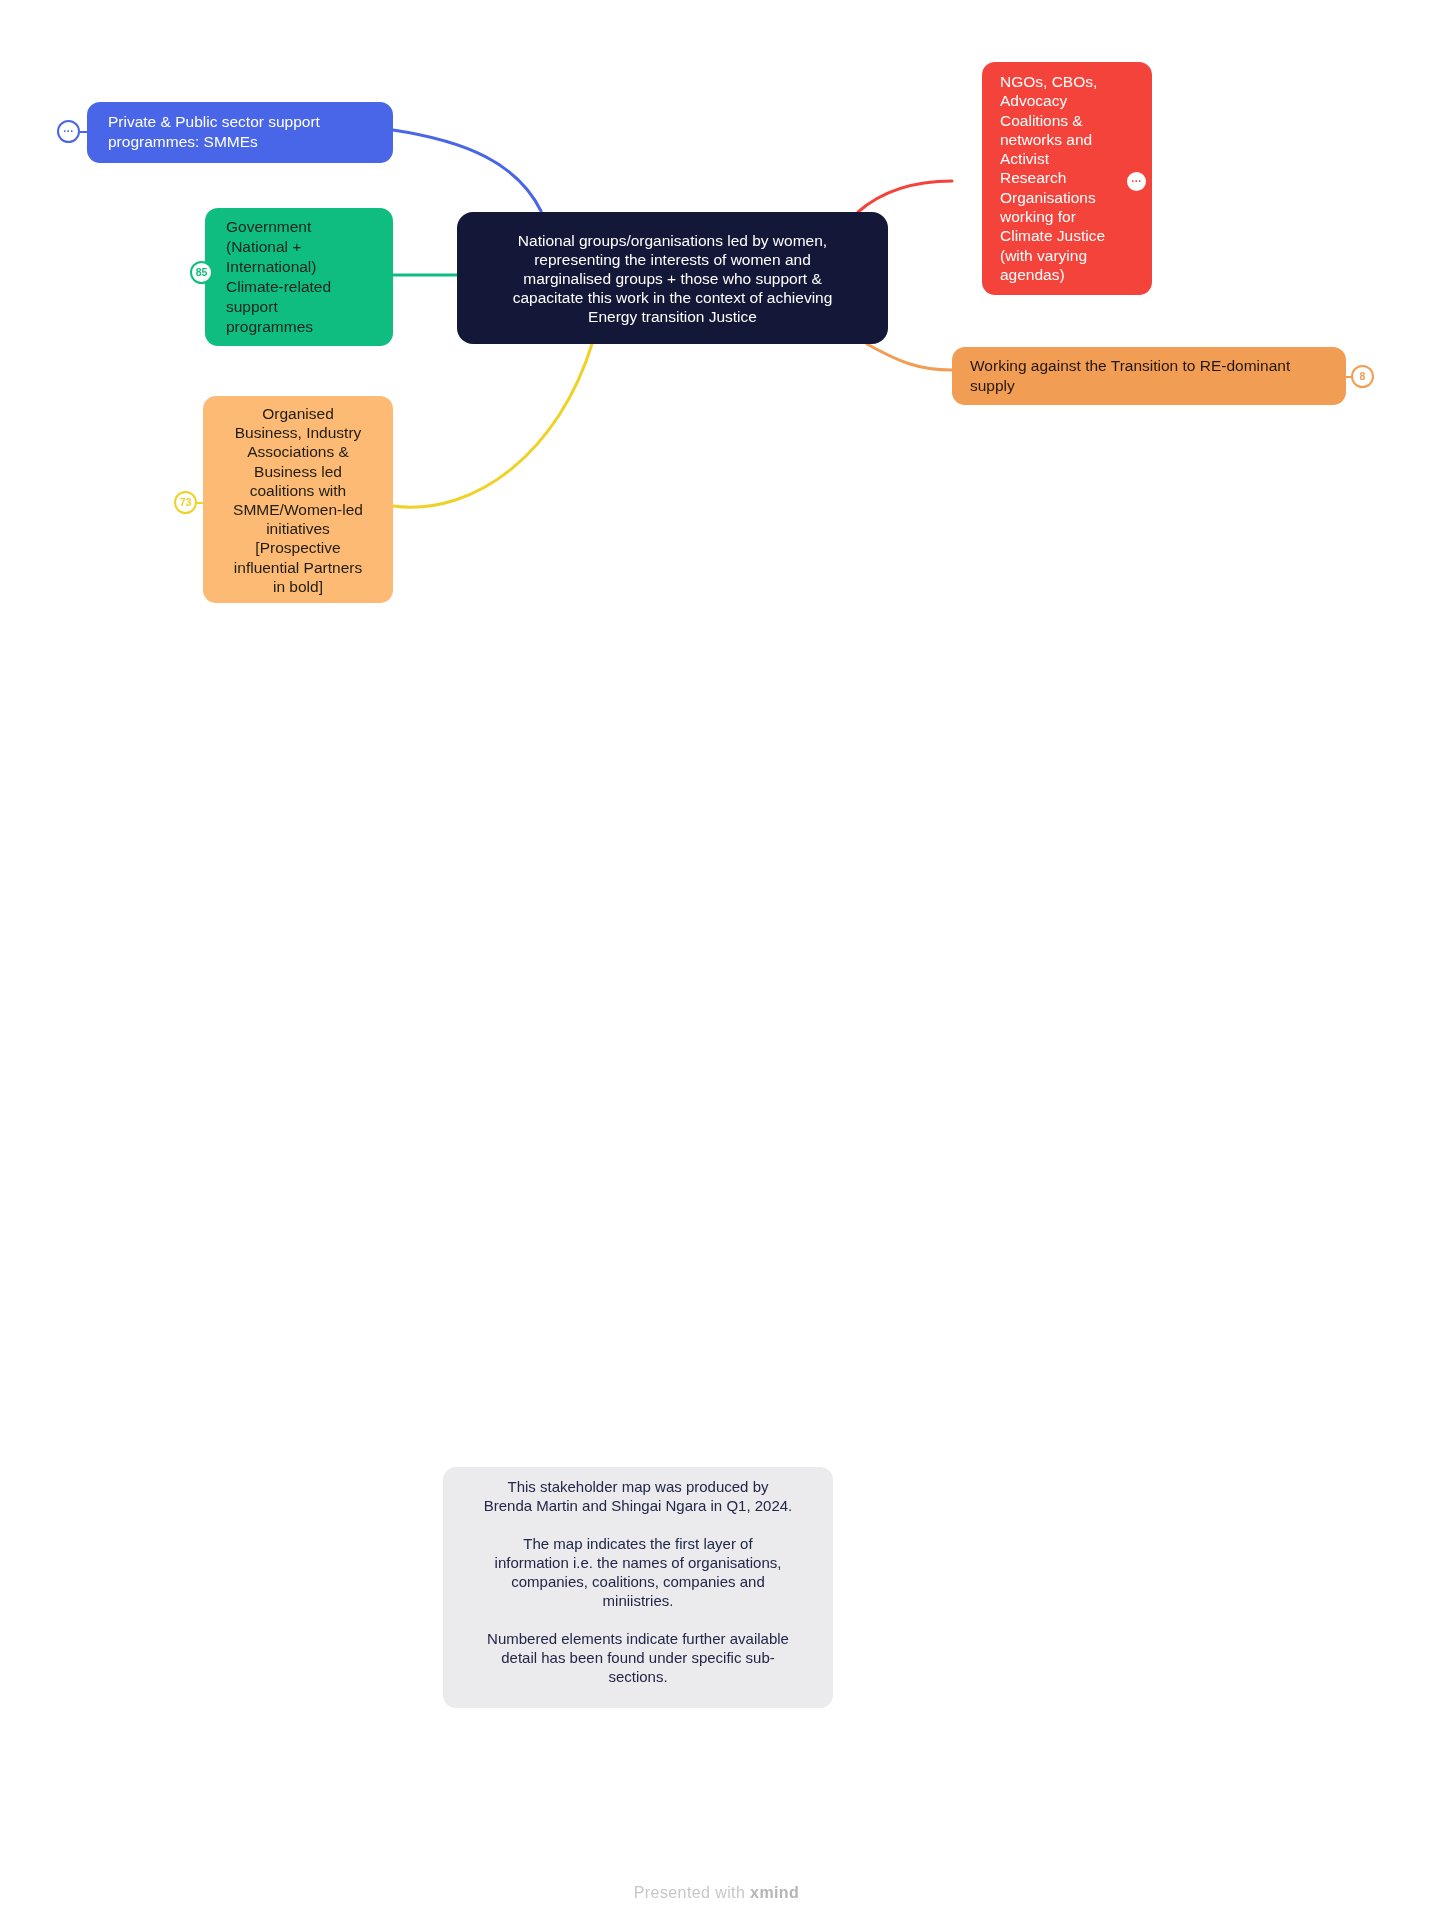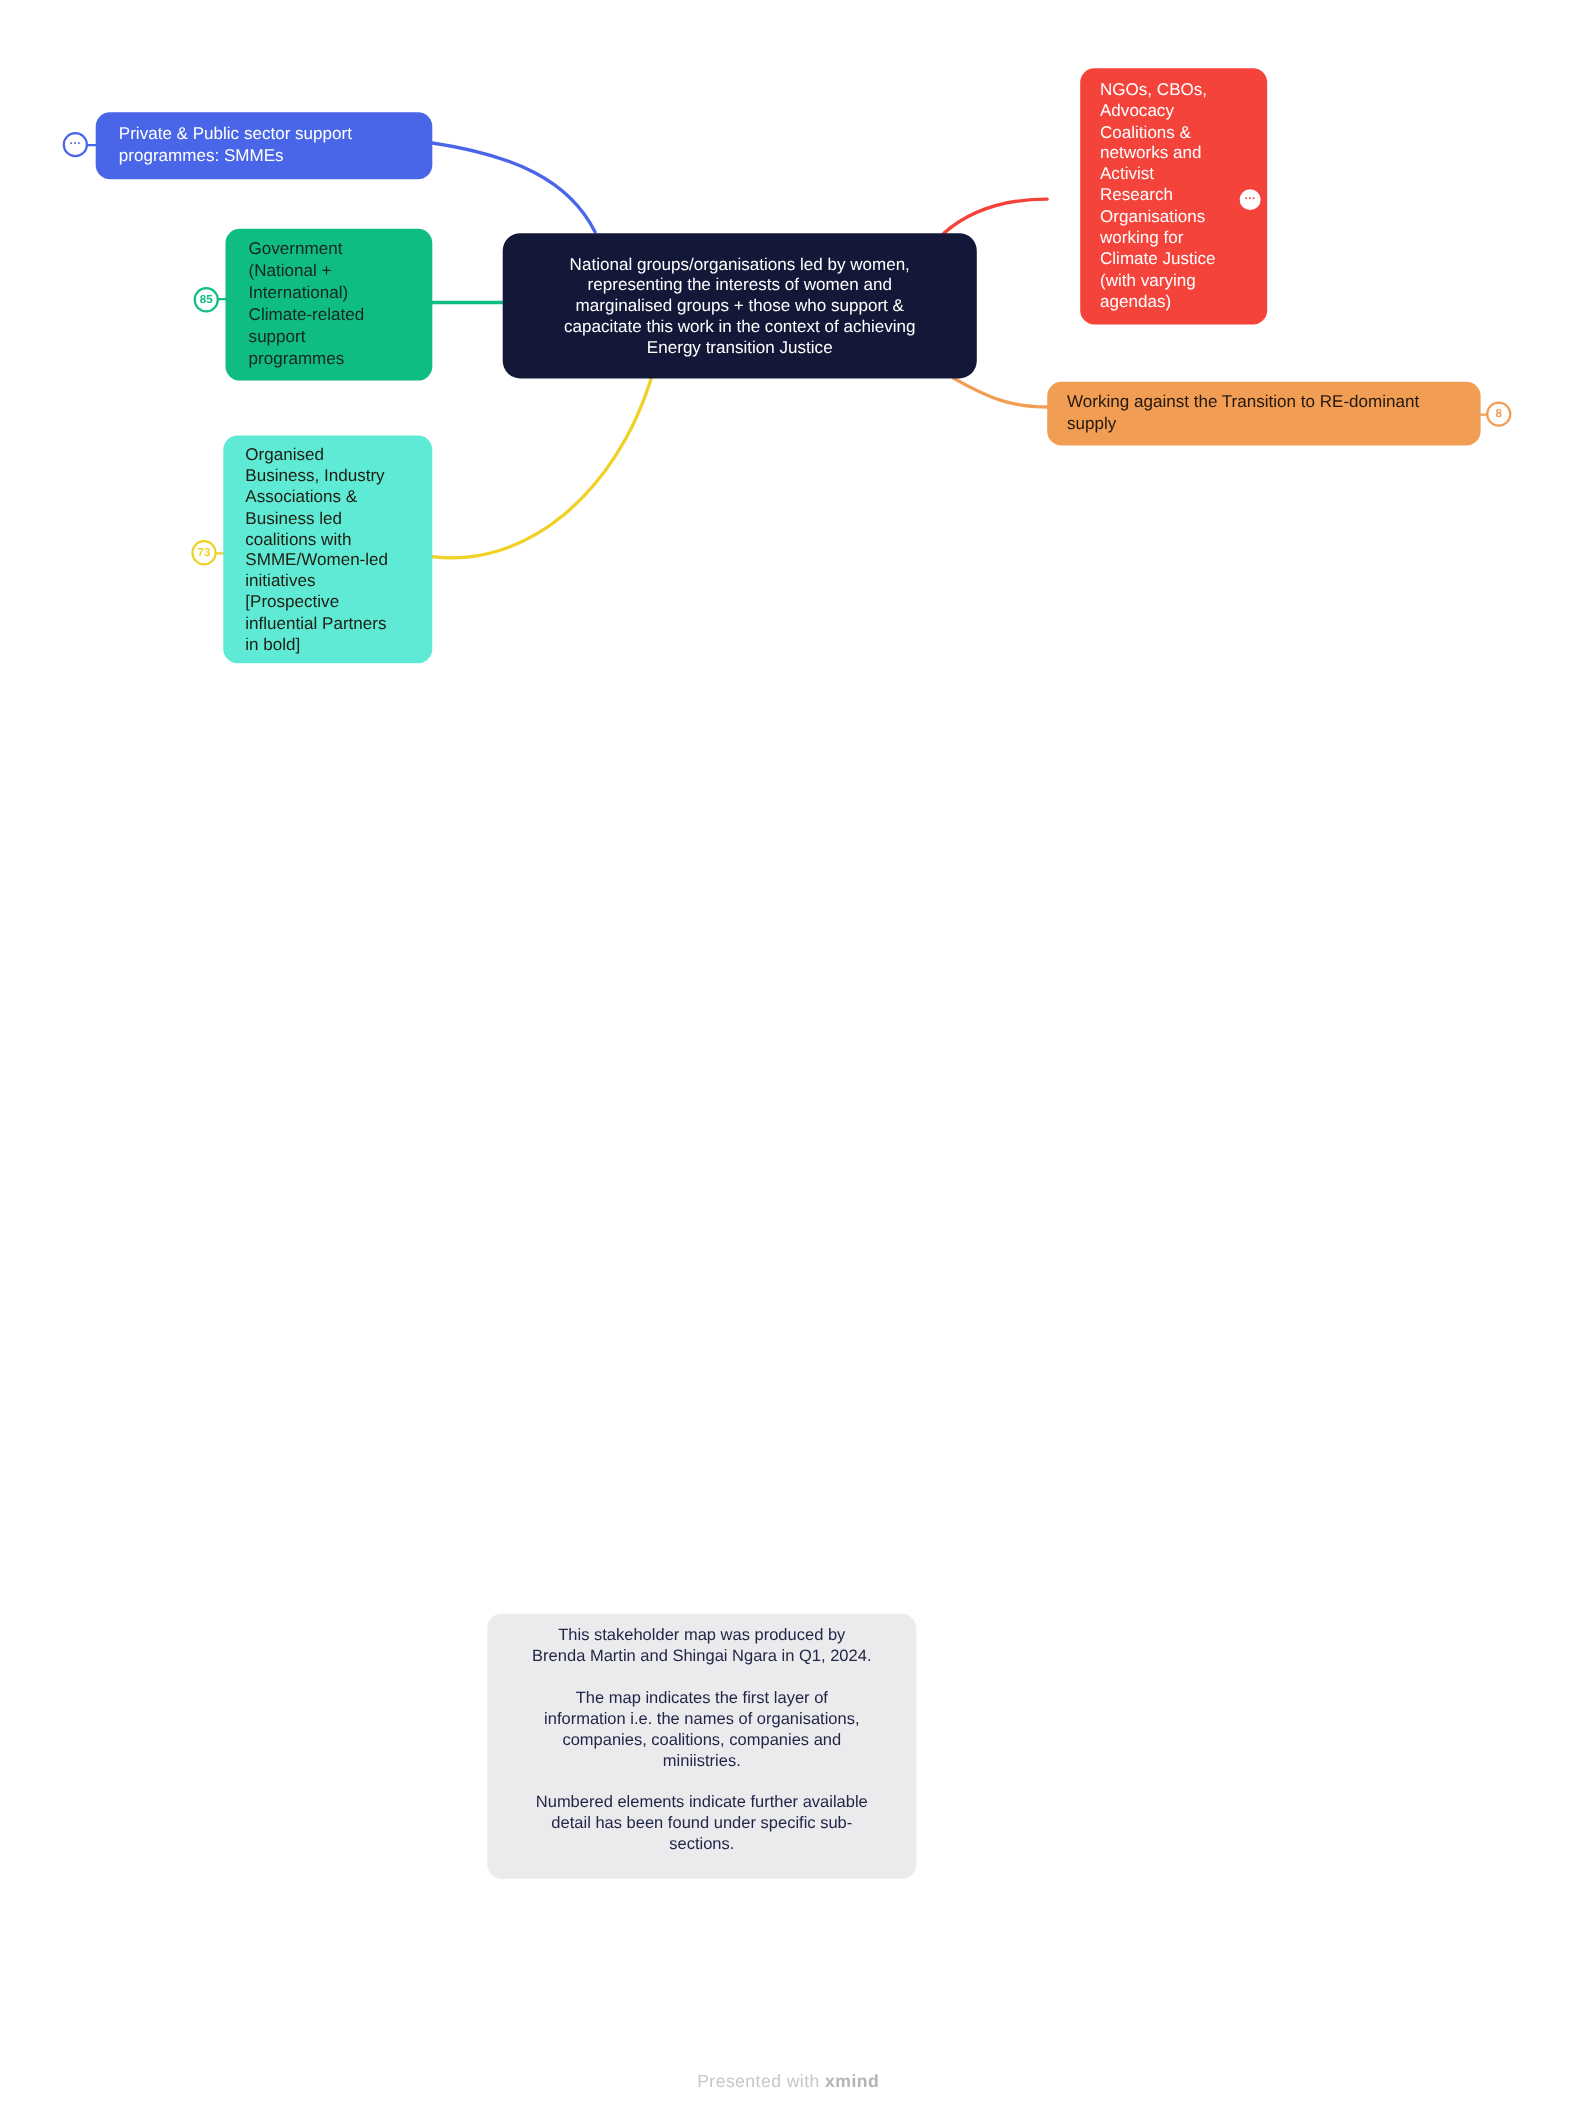--- a/index.html
+++ b/index.html
@@ -33,21 +33,21 @@
 
   .badge{
     position:absolute;z-index:3;box-sizing:border-box;
     width:23px;height:23px;border-radius:50%;
     background:#ffffff;border:2px solid;
     display:flex;align-items:center;justify-content:center;
     font-size:10.5px;font-weight:700;letter-spacing:0;
     line-height:1;
   }
   .b-smme{left:57px;top:120px;}
-  .b-government{left:176px;top:261px;}
+  .b-government{left:190px;top:261px;}
   .b-business{left:174px;top:491px;}
   .b-ngos{left:1125px;top:170px;}
   .b-against{left:1351px;top:365px;}
 
   .note{
     position:absolute;z-index:2;box-sizing:border-box;
     left:443px;top:1467px;width:390px;min-height:241px;
     border-radius:13px;padding:10px 15px;
     font-size:15px;line-height:19px;font-weight:500;
     white-space:pre-line;
@@ -90,21 +90,21 @@
   <div class="badge b-smme" style="border-color: rgb(74, 102, 232); color: rgb(74, 102, 232);">···</div>
 
   <div class="node n-government" style="background-color: rgb(16, 189, 128); color: rgb(23, 36, 32);">Government
 (National +
 International)
 Climate-related
 support
 programmes</div>
   <div class="badge b-government" style="border-color: rgb(16, 189, 128); color: rgb(16, 189, 128);">85</div>
 
-  <div class="node n-business" style="background-color: #5eead4; color: rgb(31, 29, 18);">Organised
+  <div class="node n-business" style="background-color: #fdba74; color: rgb(31, 29, 18); text-align: center;">Organised
 Business, Industry
 Associations &amp;
 Business led
 coalitions with
 SMME/Women-led
 initiatives
 [Prospective
 influential Partners
 in bold]</div>
   <div class="badge b-business" style="border-color: rgb(240, 209, 37); color: rgb(240, 209, 37);">73</div>

